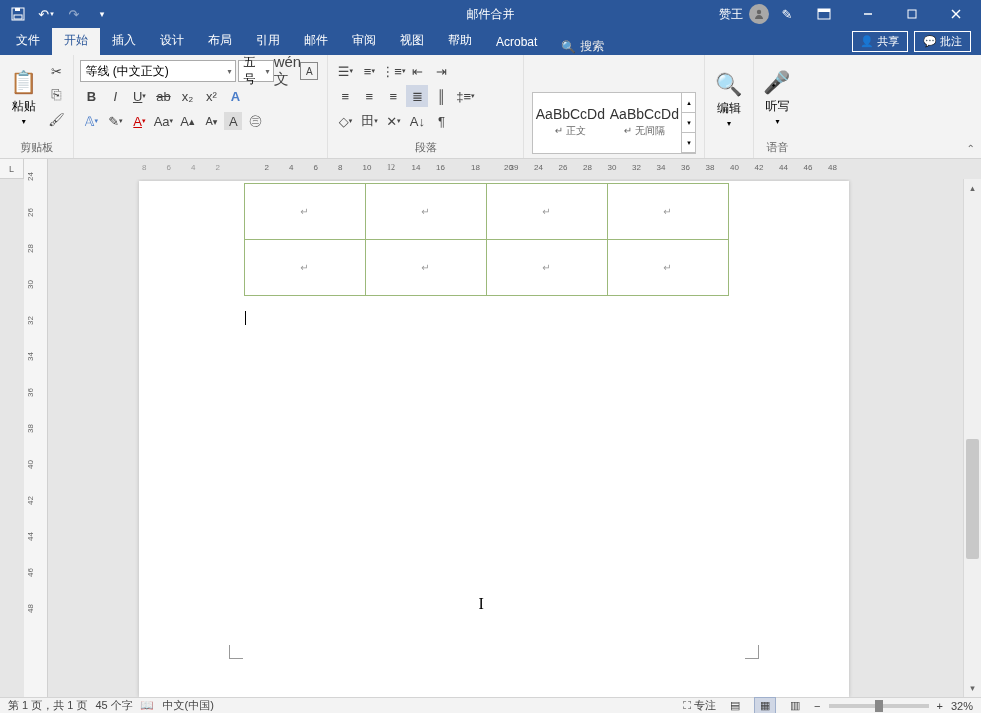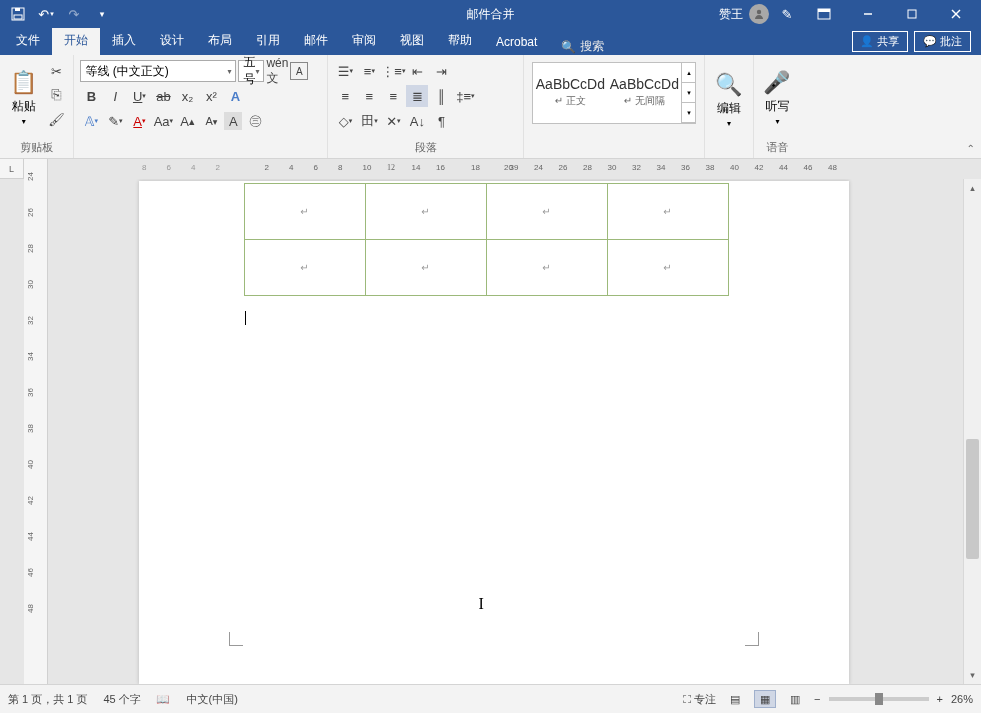--- a/index.html
+++ b/index.html
@@ -44,21 +44,21 @@
 .page{width:710px;min-height:500px;background:#fff;box-shadow:0 0 4px rgba(0,0,0,0.2);margin-top:2px;position:relative}
 .wtable{position:absolute;top:2px;left:105px;border-collapse:collapse}
 .wtable td{border:1px solid #9cb97a;width:121px;height:56px;text-align:center;font-size:10px;color:#999}
 .cursor{position:absolute;top:130px;left:106px;width:1px;height:14px;background:#000}
 .crop{position:absolute;width:14px;height:14px}
 .crop.bl{bottom:38px;left:90px;border-left:1px solid #999;border-bottom:1px solid #999}
 .crop.br{bottom:38px;right:90px;border-right:1px solid #999;border-bottom:1px solid #999}
 .vscroll{width:18px;background:#f0f0f0;position:absolute;right:0;top:20px;bottom:0;border-left:1px solid #d8d8d8}
 .vscroll .thumb{position:absolute;top:260px;height:120px;left:2px;right:2px;background:#c8c8c8;border-radius:2px}
 .vscroll .arr{height:18px;display:flex;align-items:center;justify-content:center;font-size:9px;color:#666}
-.statusbar{height:29px;background:#f3f3f3;border-top:1px solid #d4d4d4;display:flex;align-items:center;padding:0 8px;font-size:11px;color:#444;gap:16px}
+.statusbar{height:16px;background:#f3f3f3;border-top:1px solid #d4d4d4;display:flex;align-items:center;padding:0 8px;font-size:11px;color:#444;gap:8px}
 .statusbar .right{margin-left:auto;display:flex;align-items:center;gap:8px}
 .viewbtn{width:22px;height:18px;display:flex;align-items:center;justify-content:center;border:1px solid transparent}
 .viewbtn.active{background:#d0d7e5;border-color:#a0b0cc}
 .zslider{width:100px;height:4px;background:#ccc;position:relative}
 .zslider .th{position:absolute;width:8px;height:12px;background:#888;top:-4px;left:46px}
 .ribbon-collapse{position:absolute;right:6px;bottom:4px;font-size:10px;color:#666}
 svg{display:block}
 </style>
 </head>
 <body>
@@ -151,25 +151,25 @@
     <div class="group-label">剪贴板</div>
   </div>
 
   <div class="group" style="min-width:254px">
     <div class="group-body col" style="gap:3px">
       <div class="row">
         <div class="combo" style="width:156px">
             <span>等线 (中文正文)</span>
             <span class="arrow">▾</span>
           </div>
-        <div class="combo" style="width:26px">
+        <div class="combo" style="width:36px">
             <span>五号</span>
             <span class="arrow">▾</span>
           </div>
-        <div class="smbtn" style="font-size:12px">wén<br>文</div>
+        <div class="smbtn" style="font-size:15px">wén<br>文</div>
         <div class="smbtn" style="border:1px solid #888;width:18px;height:18px;font-size:10px">A</div>
       </div>
       <div class="row">
         <div class="smbtn">
             <b>B</b>
           </div>
         <div class="smbtn">
             <i>I</i>
           </div>
         <div class="smbtn">
@@ -221,21 +221,21 @@
         <div class="smbtn">田<span style="font-size:7px">▾</span></div>
         <div class="smbtn">✕<span style="font-size:7px">▾</span></div>
         <div class="smbtn">A↓</div>
         <div class="smbtn">¶</div>
       </div>
     </div>
     <div class="group-label">段落</div>
   </div>
 
   <div class="group">
-    <div class="group-body" style="align-items:flex-start;padding:4px">
+    <div class="group-body" style="align-items:flex-end;padding:4px">
       <div class="styles-gallery">
         <div class="stylebox">
             <div class="prev">AaBbCcDd</div>
             <div class="nm">↵ 正文</div>
           </div>
         <div class="stylebox">
             <div class="prev">AaBbCcDd</div>
             <div class="nm">↵ 无间隔</div>
           </div>
         <div class="gal-scroll">
@@ -358,15 +358,15 @@
   <div class="right">
     <span>⛶ <span>专注</span></span>
     <div class="viewbtn">▤</div>
     <div class="viewbtn active">▦</div>
     <div class="viewbtn">▥</div>
     <span>−</span>
     <div class="zslider">
         <div class="th"></div>
       </div>
     <span>+</span>
-    <span>26%</span>
+    <span>32%</span>
   </div>
 </div>
 
 </body></html>

